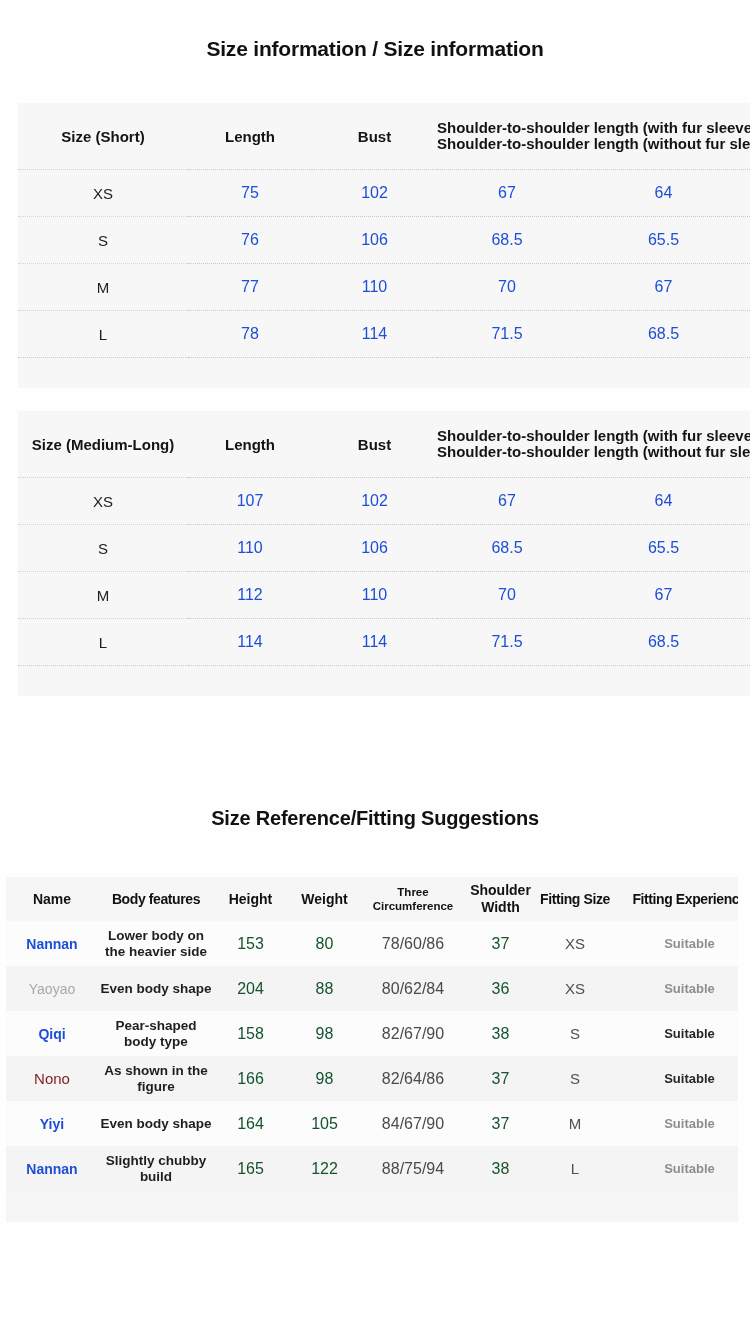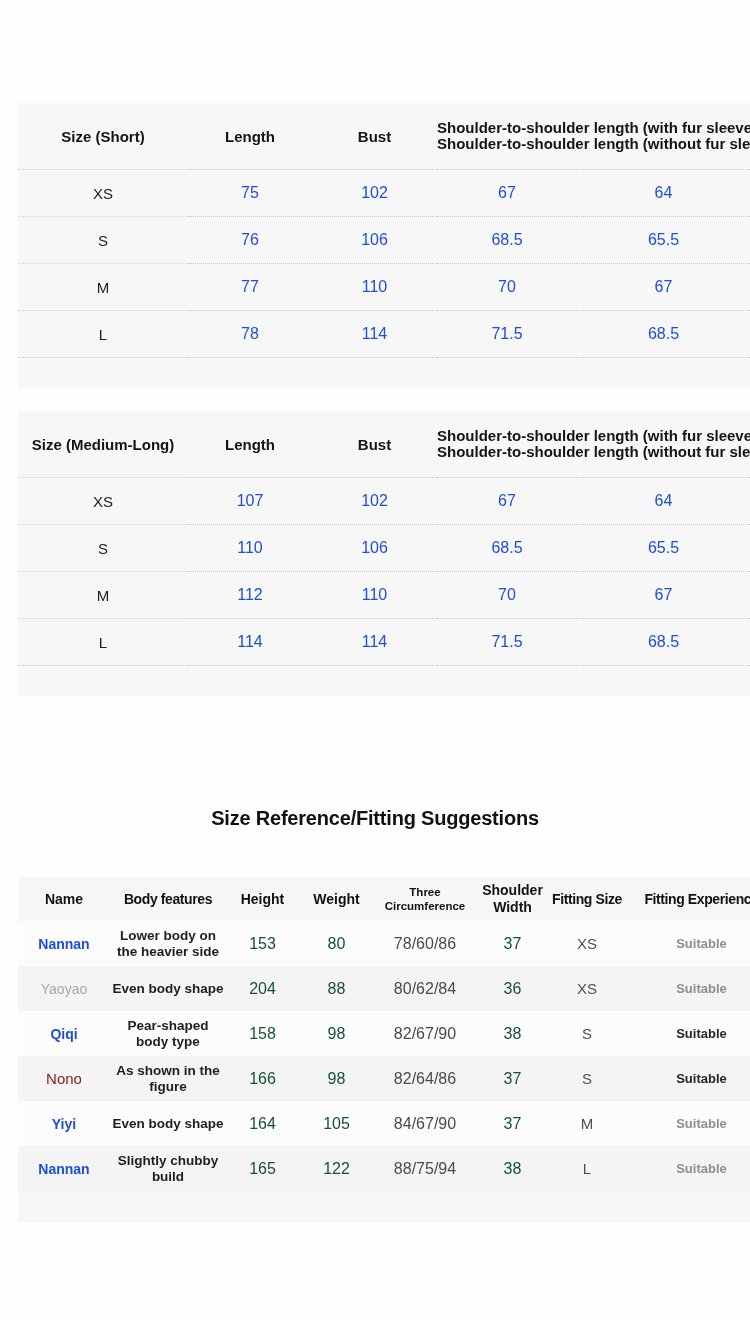--- a/index.html
+++ b/index.html
@@ -93,21 +93,21 @@
     font-size:12.5px;
     line-height:18px;
     color:#7d7d7d;
   }
   #note-size{top:720px;}
   #note-fitting{top:1260px;}
 
   
   #panel-fitting{
     position:absolute;
-    left:18px;
+    left:6px;
     top:877px;
     width:732px;
     height:345px;
     background:#f6f6f6;
     overflow:hidden;
     box-sizing:border-box;
   }
   .fit-table{
     width:760px;
     border-collapse:collapse;
@@ -156,20 +156,21 @@
   .fit-table td.num-d{font-size:16px;color:#4a4a4a;}
   .fit-table td.sizev{font-size:15px;color:#4f4f4f;}
   .fit-table td.exp{font-size:13px;color:#8e8e8e;font-weight:bold;}
   .fit-table td.exp-dark{font-size:13px;color:#262626;font-weight:bold;}
 </style>
 </head>
 <body>
 
 <div class="page">
 
+  <div class="section-title" id="title-size">Size information / Size information</div>
 
   <div class="size-panel" id="panel-short">
     <table class="size-table">
       <colgroup>
         <col class="c-size">
           <col class="c-len">
           <col class="c-bust">
           <col class="c-sh1">
           <col class="c-sh2">
       </colgroup>

